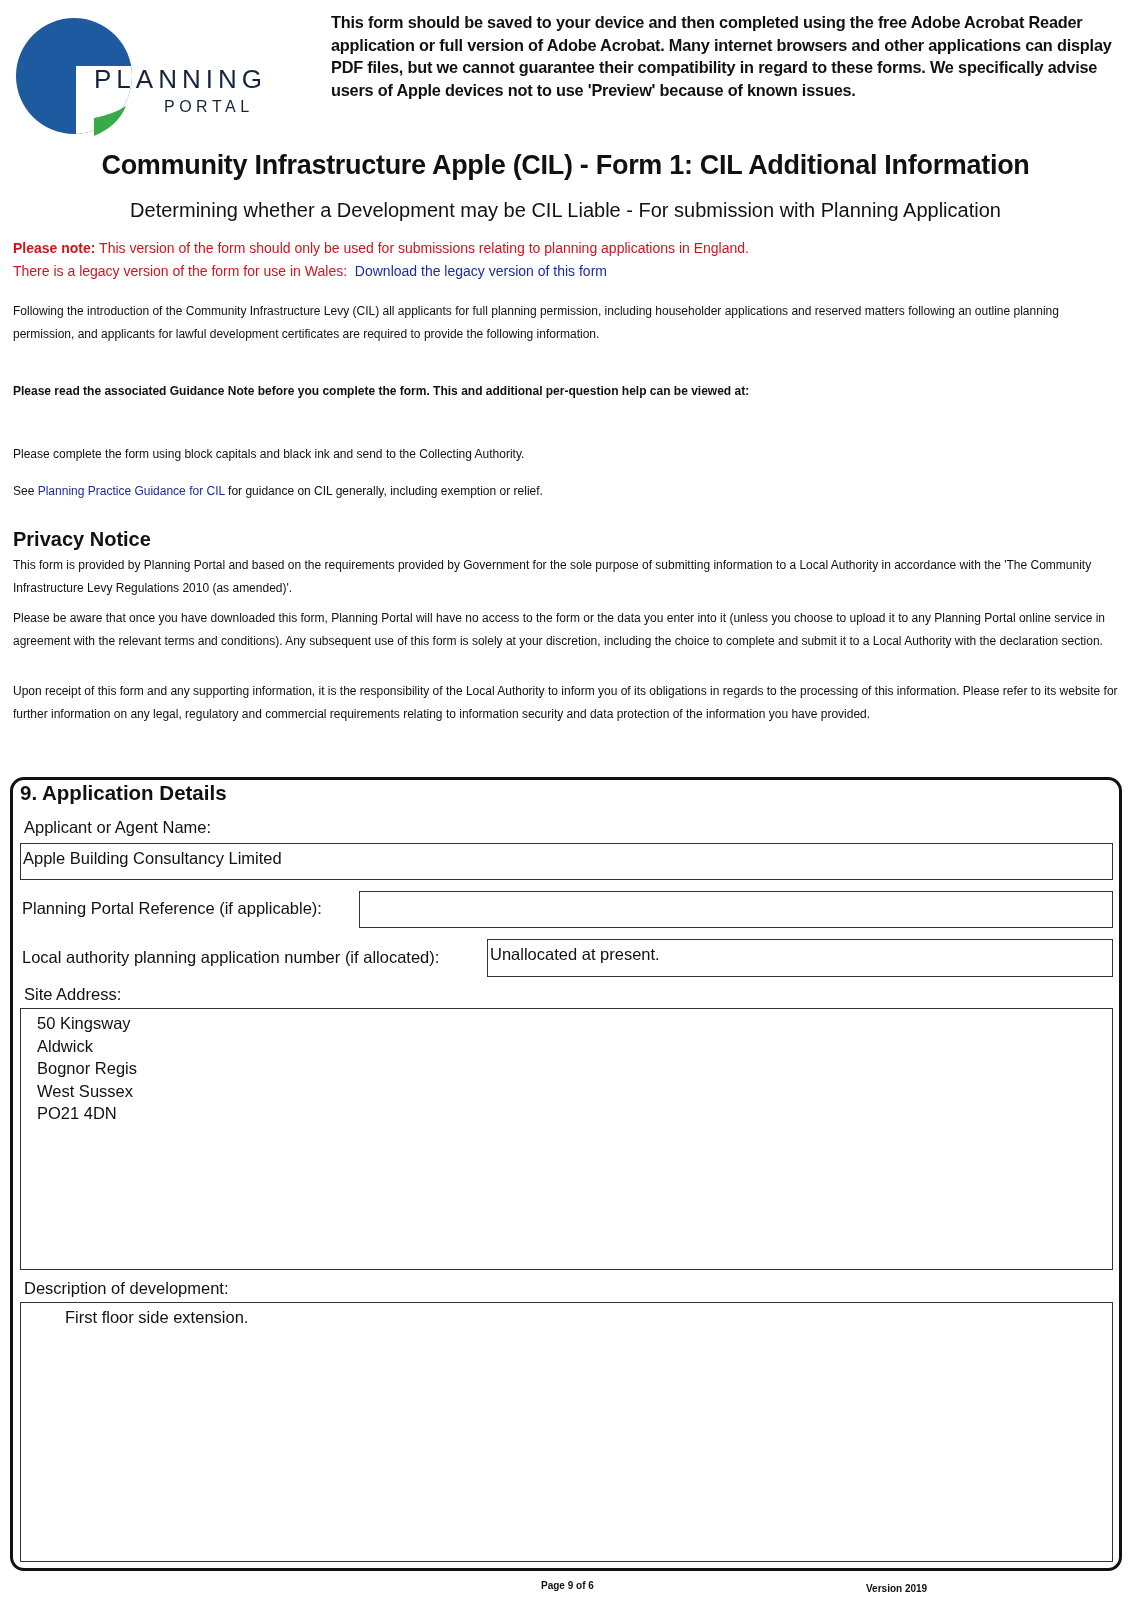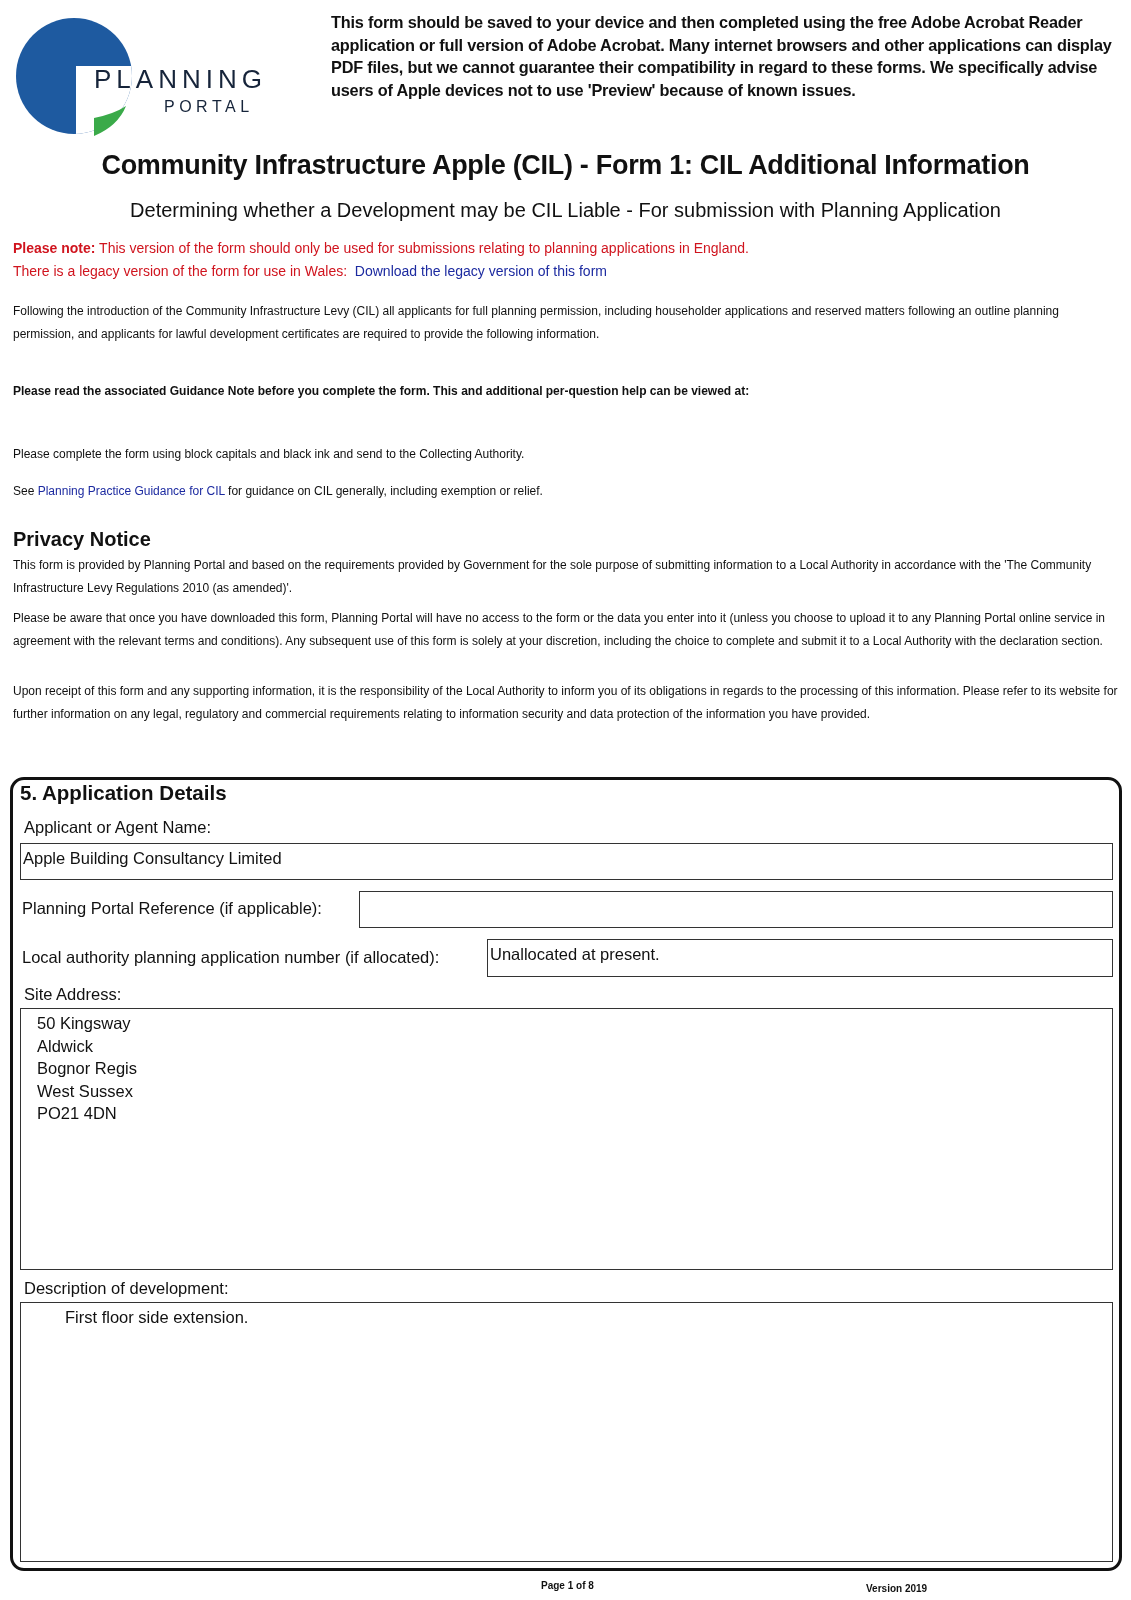--- a/index.html
+++ b/index.html
@@ -80,35 +80,35 @@
   <span class="link">Planning Practice Guidance for CIL</span>
   <span>for guidance on CIL generally, including exemption or relief.</span>
 </div>
 
 <div class="abs priv-h">Privacy Notice</div>
 <div class="abs para" style="top:554px;">This form is provided by Planning Portal and based on the requirements provided by Government for the sole purpose of submitting information to a Local Authority in accordance with the 'The Community Infrastructure Levy Regulations 2010 (as amended)'.</div>
 <div class="abs para" style="top:607px;">Please be aware that once you have downloaded this form, Planning Portal will have no access to the form or the data you enter into it (unless you choose to upload it to any Planning Portal online service in agreement with the relevant terms and conditions). Any subsequent use of this form is solely at your discretion, including the choice to complete and submit it to a Local Authority with the declaration section.</div>
 <div class="abs para" style="top:680px;">Upon receipt of this form and any supporting information, it is the responsibility of the Local Authority to inform you of its obligations in regards to the processing of this information. Please refer to its website for further information on any legal, regulatory and commercial requirements relating to information security and data protection of the information you have provided.</div>
 
 <div class="abs section"></div>
-<div class="abs sec-title">5. Application Details</div>
+<div class="abs sec-title">9. Application Details</div>
 
 <div class="abs label" style="left:24px;top:818px;">Applicant or Agent Name:</div>
 <div class="abs box" style="left:20px;top:843px;width:1093px;height:37px;">Apple Building Consultancy Limited</div>
 
 <div class="abs label" style="left:22px;top:899px;">Planning Portal Reference (if applicable):</div>
 <div class="abs box" style="left:359px;top:891px;width:754px;height:37px;"></div>
 
 <div class="abs label" style="left:22px;top:948px;">Local authority planning application number (if allocated):</div>
 <div class="abs box" style="left:487px;top:939px;width:626px;height:38px;">Unallocated at present.</div>
 
 <div class="abs label" style="left:24px;top:985px;">Site Address:</div>
 <div class="abs box" style="left:20px;top:1008px;width:1093px;height:262px;padding-left:16px;">50 Kingsway
 Aldwick
 Bognor Regis
 West Sussex
 PO21 4DN</div>
 
 <div class="abs label" style="left:24px;top:1279px;">Description of development:</div>
 <div class="abs box" style="left:20px;top:1302px;width:1093px;height:260px;padding-left:44px;">First floor side extension.</div>
 
-<div class="abs footer" style="left:541px;top:1580px;">Page 1 of 8</div>
+<div class="abs footer" style="left:541px;top:1580px;">Page 9 of 6</div>
 <div class="abs footer" style="left:866px;top:1583px;">Version 2019</div>
 
 </body></html>

